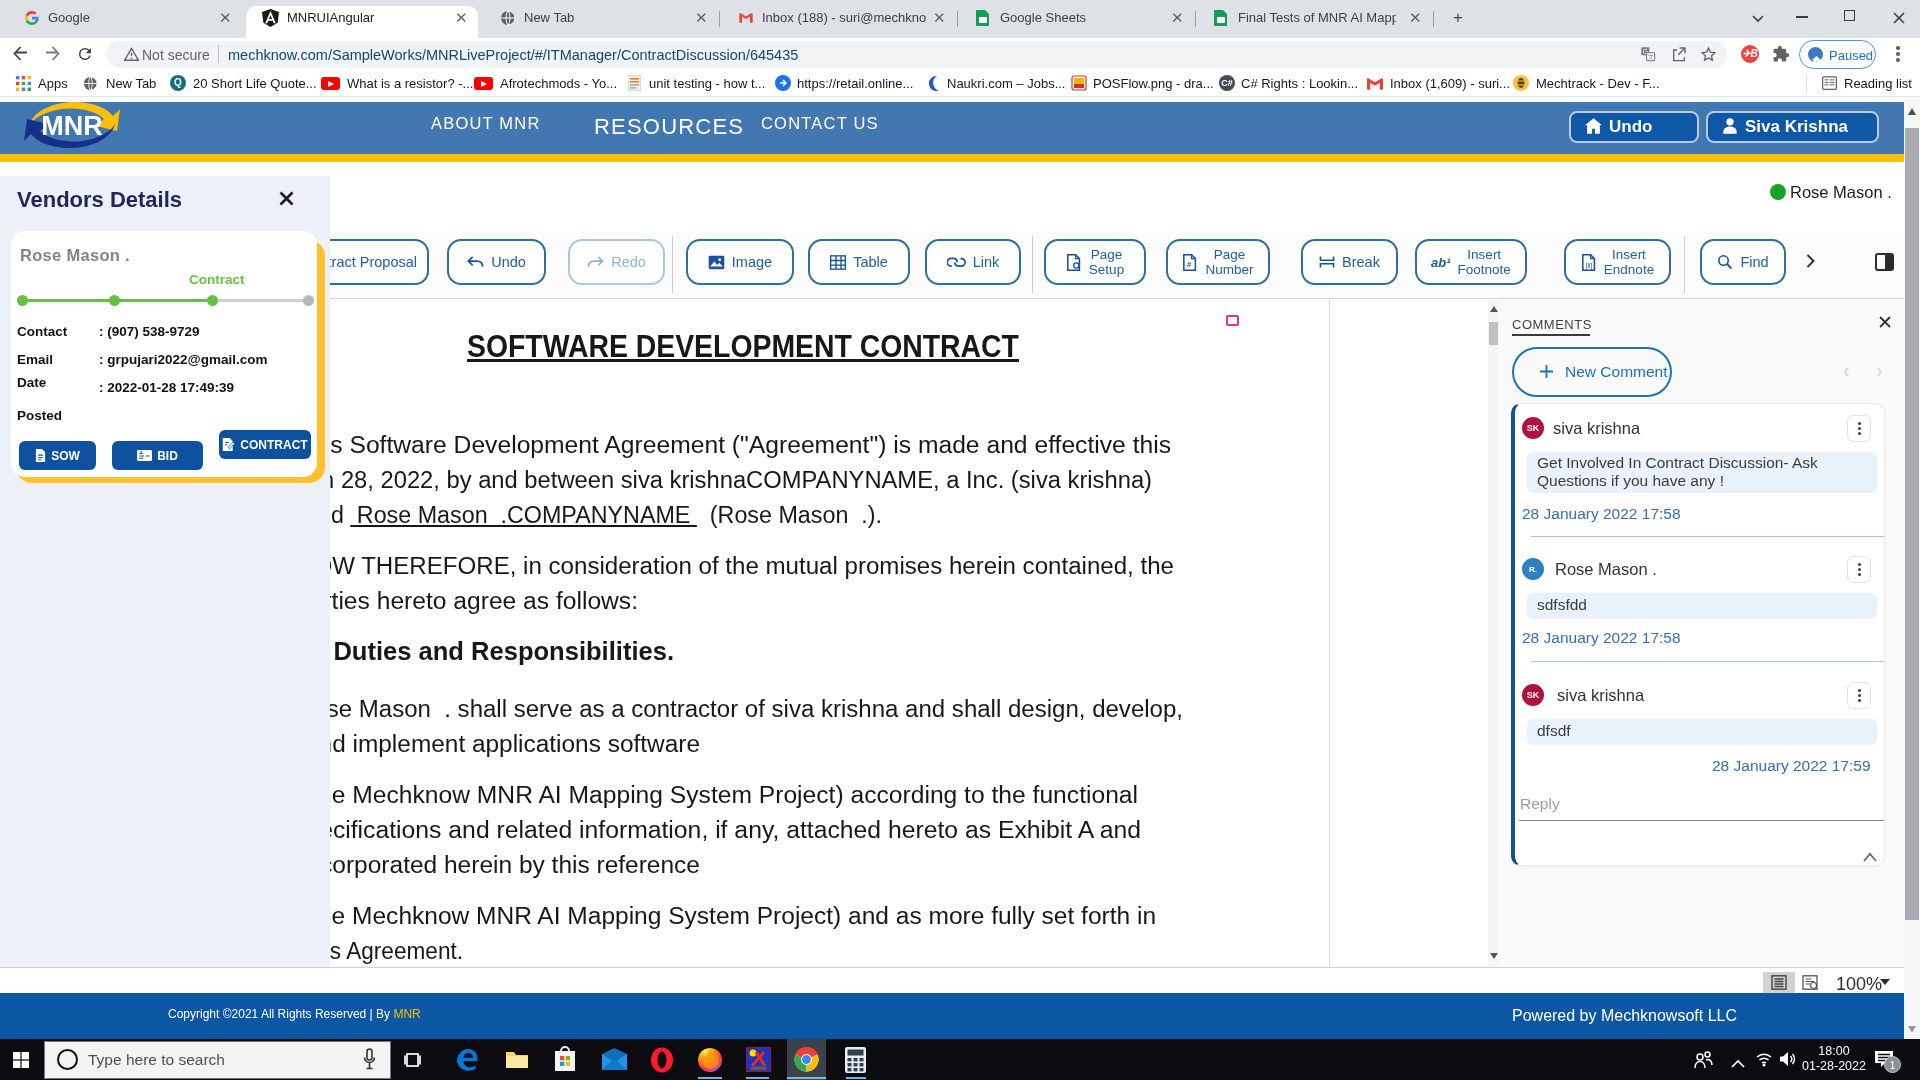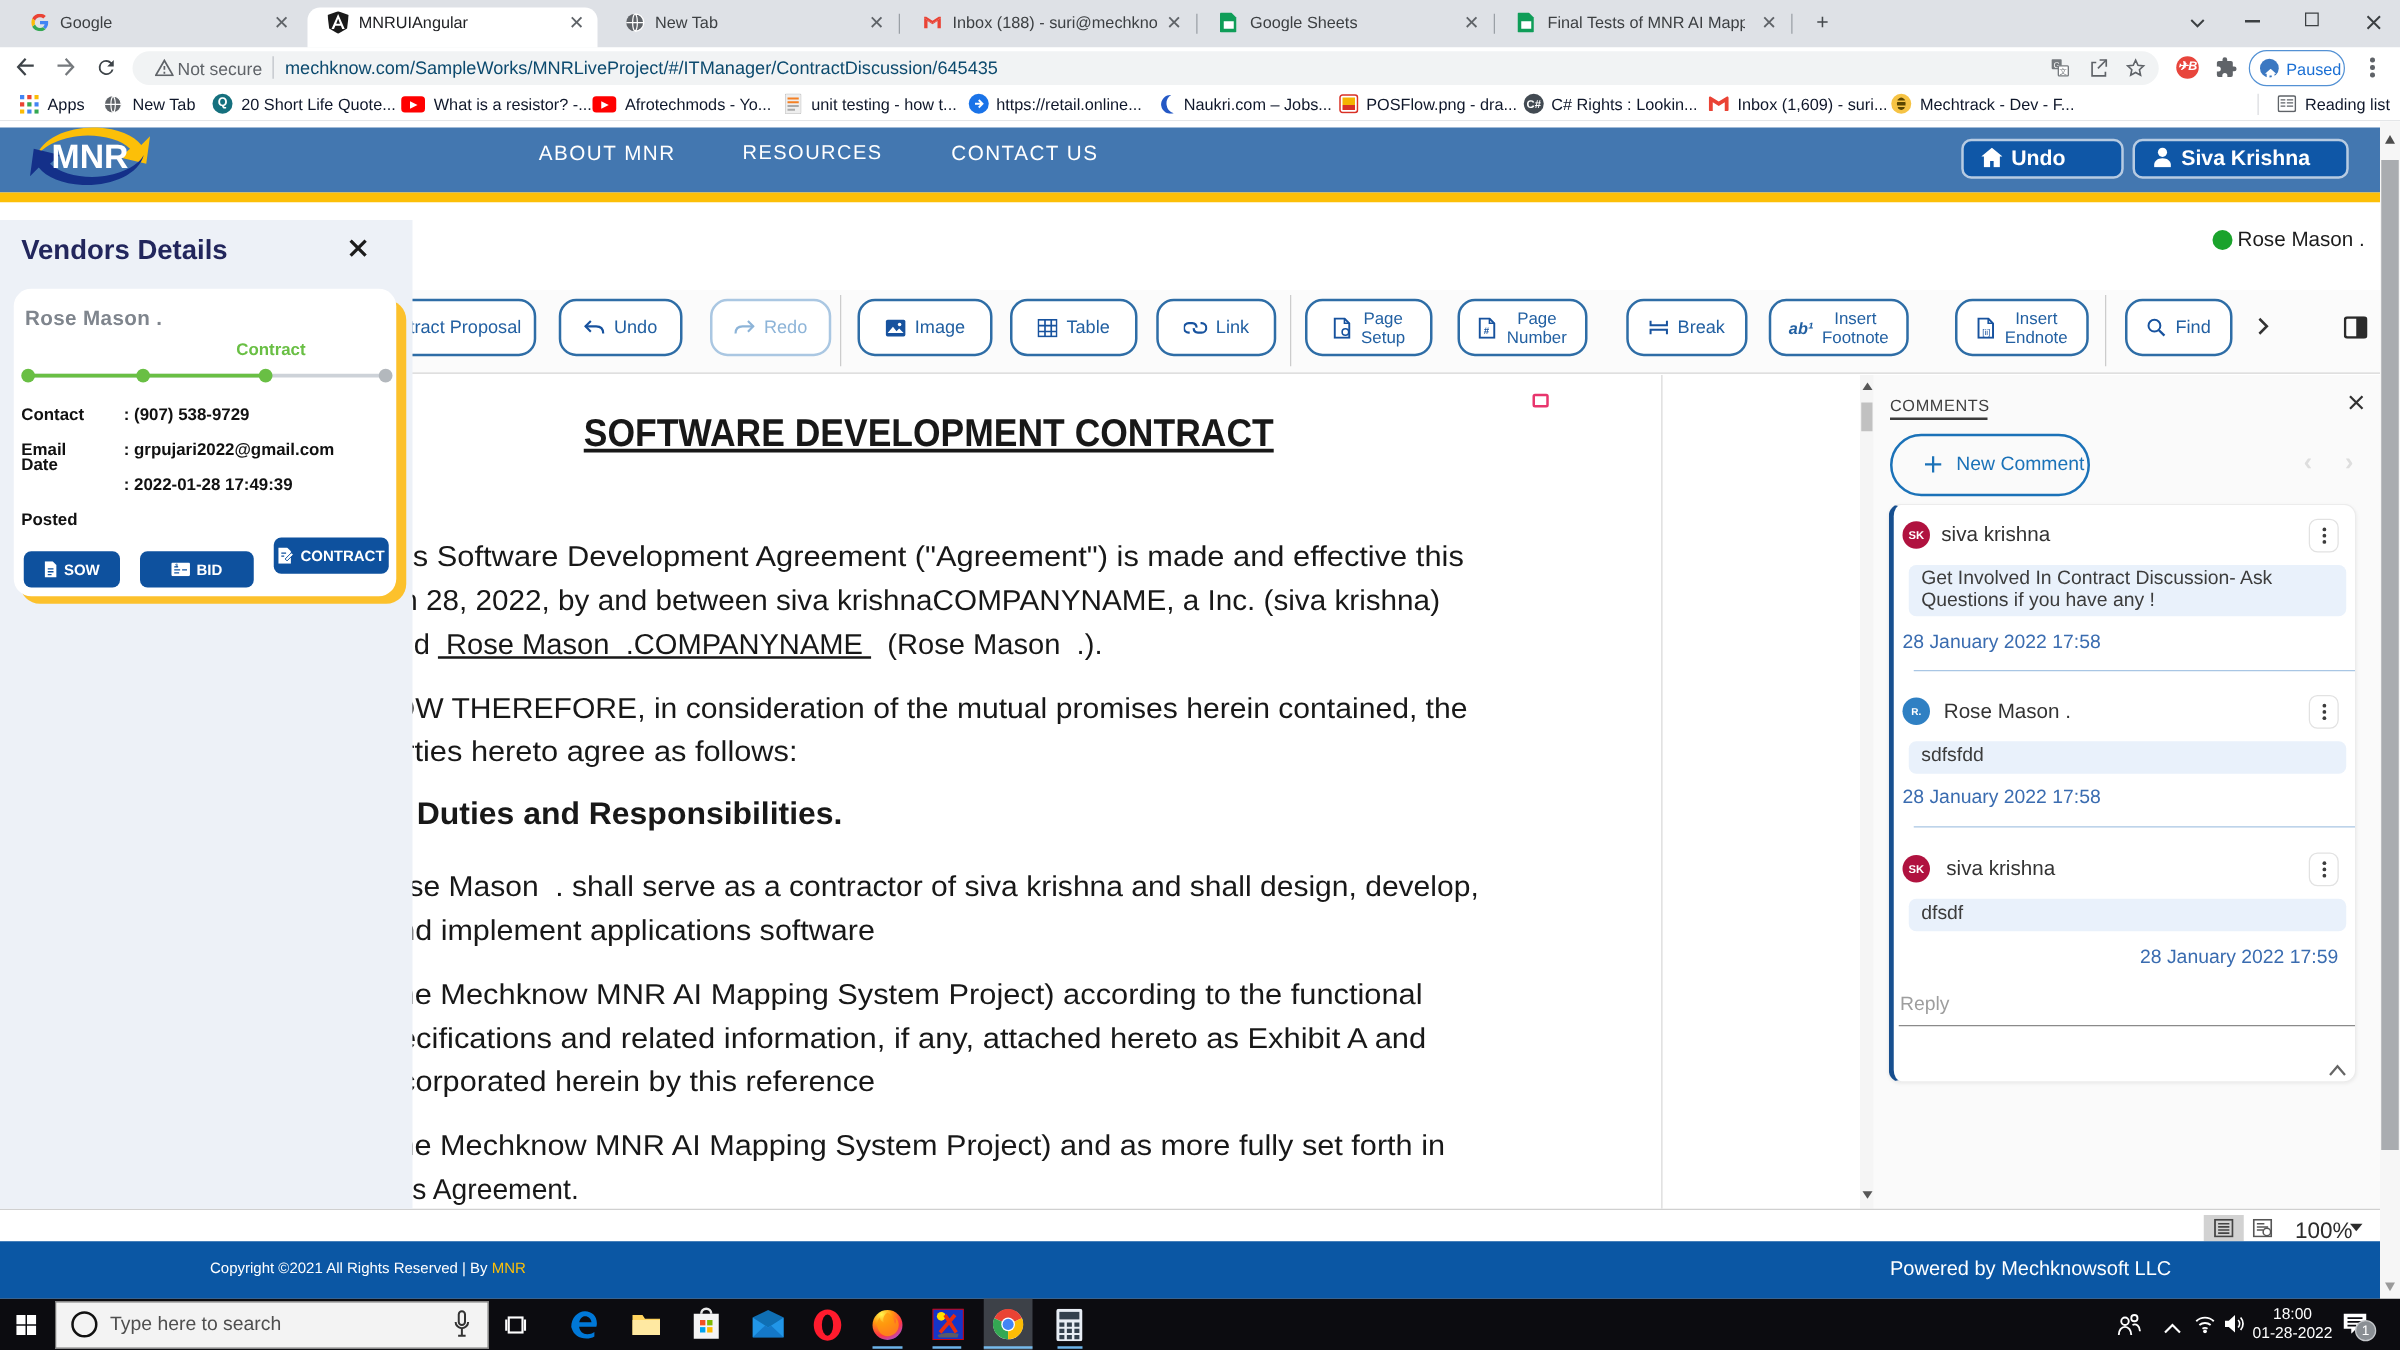--- a/index.html
+++ b/index.html
@@ -252,21 +252,21 @@
 
   <div class="abs" style="left:21px;top:100px;width:102px;height:50px">
     <svg width="102" height="50" viewBox="0 0 102 50">
       <path d="M8 26 C12 10, 35 1, 57 2 C73 3, 86 8, 92 16 L99 9 L96 31 L75 26 L83 19 C75 11, 57 7, 41 9 C25 11, 12 18, 8 26 Z" fill="#fcbf08"></path>
       <path d="M94 24 C90 40, 67 49, 45 48 C29 47, 16 42, 10 34 L3 41 L6 19 L27 24 L19 31 C27 39, 45 43, 61 41 C77 39, 90 32, 94 24 Z" fill="#143089"></path>
       <text x="51" y="34.5" text-anchor="middle" font-family="Liberation Sans" font-size="27" font-weight="bold" fill="#fff">MNR</text>
     </svg>
   </div>
 
   <div class="abs" style="left:431px;top:114px;white-space:nowrap;font-size:16.5px;letter-spacing:1.2px;color:#fff">ABOUT MNR</div>
-  <div class="abs" style="left:594px;top:114px;white-space:nowrap;font-size:16px;letter-spacing:1.2px;color:#fff">RESOURCES</div>
+  <div class="abs" style="left:594px;top:114px;white-space:nowrap;font-size:22px;letter-spacing:1.2px;color:#fff">RESOURCES</div>
   <div class="abs" style="left:761px;top:114px;white-space:nowrap;font-size:16.5px;letter-spacing:1.2px;color:#fff">CONTACT US</div>
 
   <div class="abs" style="left:1569px;top:111px;width:130px;height:32px;background:#0f57a7;border:2px solid #b7cbe2;border-radius:8px"></div>
   <div class="abs" style="left:1585px;top:118px;width:17px;height:16px"><svg width="17" height="16" viewBox="0 0 24 22">
           <path fill="#fff" d="M12 0 0 10h3v12h7v-7h4v7h7V10h3z"></path>
         </svg></div>
   <div class="abs" style="left:1609px;top:117px;font-size:17px;font-weight:bold;color:#fff">Undo</div>
   <div class="abs" style="left:1706px;top:111px;width:173px;height:32px;background:#0f57a7;border:2px solid #b7cbe2;border-radius:8px"></div>
   <div class="abs" style="left:1722px;top:117px;width:16px;height:17px"><svg width="16" height="17" viewBox="0 0 24 25">
           <circle cx="12" cy="7" r="5.5" fill="#fff"></circle>
@@ -472,21 +472,21 @@
   <div class="abs" style="left:22px;top:299px;width:191px;height:3px;background:#69bf44"></div>
   <div class="abs" style="left:17px;top:295px;width:11px;height:11px;background:#69bf44;border-radius:50%"></div>
   <div class="abs" style="left:109px;top:295px;width:11px;height:11px;background:#69bf44;border-radius:50%"></div>
   <div class="abs" style="left:207px;top:295px;width:11px;height:11px;background:#69bf44;border-radius:50%"></div>
   <div class="abs" style="left:303px;top:295px;width:11px;height:11px;background:#b3b8bd;border-radius:50%"></div>
 
   <div class="vlabel" style="top:324px">Contact</div>
       <div class="vval" style="top:324px">: (907) 538-9729</div>
   <div class="vlabel" style="top:352px">Email</div>
       <div class="vval" style="top:352px">: grpujari2022@gmail.com</div>
-  <div class="vlabel" style="top:364px">Date</div>
+  <div class="vlabel" style="top:375px">Date</div>
       <div class="vval" style="top:380px">: 2022-01-28 17:49:39</div>
   <div class="vlabel" style="top:408px">Posted</div>
 
   <div class="vbtn" style="left:19px;top:441px;width:77px;height:29px">
     <svg width="11" height="13" viewBox="0 0 14 17">
           <path d="M1 0h8l4 4v13H1z" fill="#fff"></path>
           <path d="M4 8h6M4 11h6M4 14h4" stroke="#0e519e" stroke-width="1.4"></path>
         </svg>
     SOW</div>
   <div class="vbtn" style="left:112px;top:441px;width:91px;height:29px">

